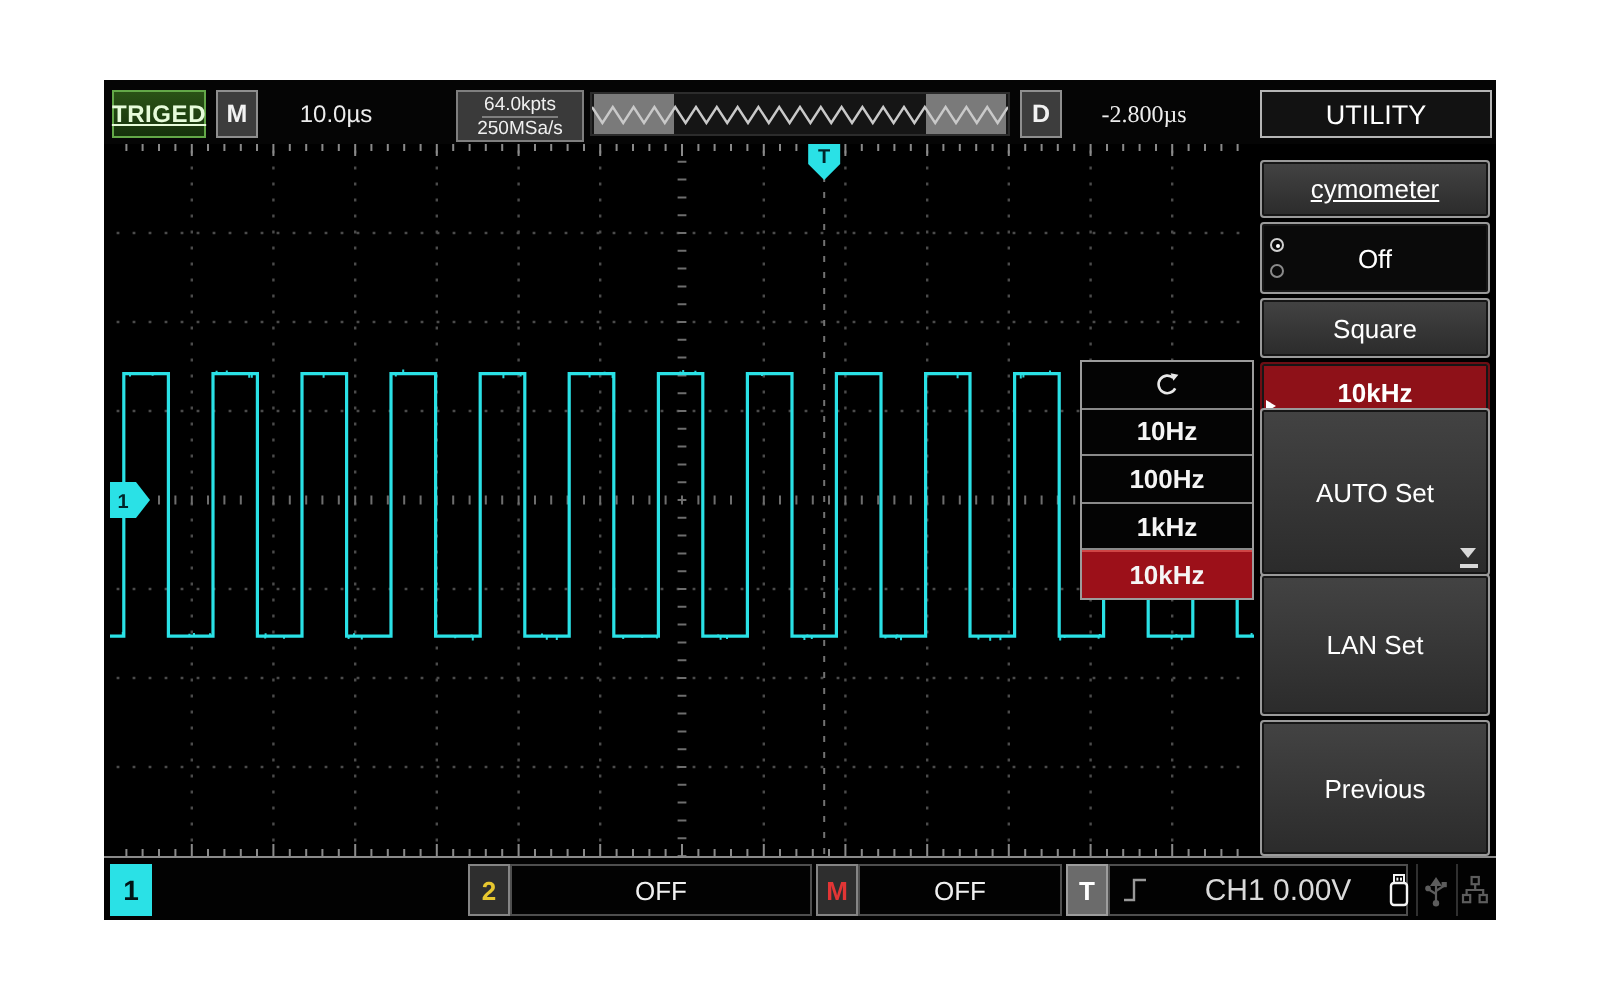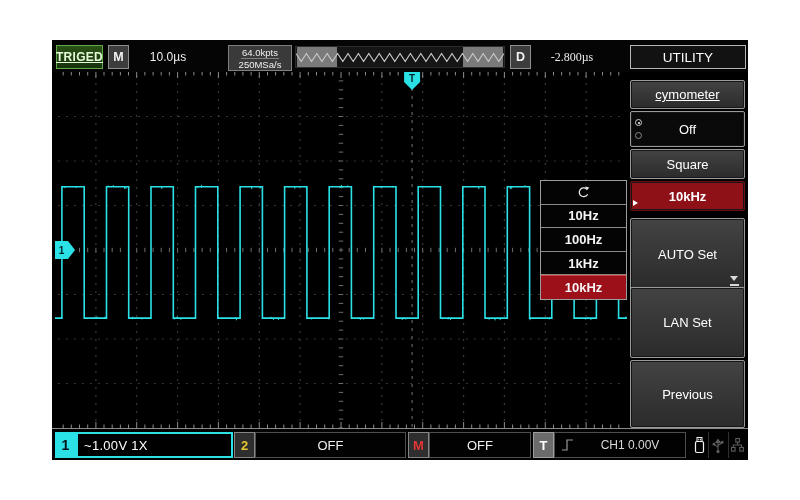--- a/index.html
+++ b/index.html
@@ -41,21 +41,21 @@
 
   
   .sidebar{position:absolute;left:575px;top:32px;width:121px;height:356px;background:#000;}
   .sbtn{position:absolute;left:3px;width:115px;box-sizing:border-box;display:flex;align-items:center;justify-content:center;
         font-size:13px;color:#fff;background:linear-gradient(180deg,#434343,#2b2b2b);
         border:1px solid #9a9a9a;border-radius:2px;box-shadow:inset 0 0 0 1px #161616;}
   #sb-cym{top:8px;height:29px;text-decoration:underline;}
   #sb-off{top:39px;height:36px;background:#0a0a0a;}
   #sb-square{top:77px;height:30px;}
   #sb-freq{top:109px;height:30px;background:#8e1118;border-color:#6d0e14;font-weight:600;}
-  #sb-auto{top:146px;height:72px;align-items:center;}
+  #sb-auto{top:132px;height:84px;align-items:center;}
   #sb-lan{top:215px;height:71px;}
   #sb-prev{top:288px;height:68px;}
   .radio{position:absolute;left:4px;width:7px;height:7px;border-radius:50%;box-sizing:border-box;}
   .radio.sel{top:7px;border:1px solid #d0d0d0;}
   .radio.sel::after{content:'';position:absolute;left:1.5px;top:1.5px;right:1.5px;bottom:1.5px;background:#fff;border-radius:50%;}
   .radio.unsel{bottom:7px;border:1px solid #8a8a8a;}
   .sel-arrow{position:absolute;left:2px;bottom:4px;width:0;height:0;
              border-left:5px solid #fff;border-top:3.5px solid transparent;border-bottom:3.5px solid transparent;}
   .more-icon{position:absolute;right:5px;bottom:3px;width:9px;height:8px;border-bottom:2px solid #d8d8d8;}
   .more-icon::before{content:'';position:absolute;left:0;top:0;width:0;height:0;
@@ -66,21 +66,21 @@
              border-top:1px solid #8a8a8a;box-sizing:border-box;}
   .bb{position:absolute;top:3px;height:26px;box-sizing:border-box;display:flex;align-items:center;justify-content:center;}
   #b1{left:3px;width:21px;background:#2ae1e6;color:#001416;font-weight:bold;font-size:14px;}
   #ch1box{left:24px;width:157px;border:2px solid #2ae1e6;background:#000;color:#fff;font-size:13px;
           justify-content:flex-start;padding-left:6px;letter-spacing:.3px;}
   #b2{left:182px;width:21px;background:#2e2e2e;border:1px solid #858585;color:#e7c72f;font-weight:bold;font-size:13px;}
   #ch2box{left:203px;width:151px;border:1px solid #4e4e4e;color:#f0f0f0;font-size:13px;}
   #bm{left:356px;width:21px;background:#2e2e2e;border:1px solid #858585;color:#e23535;font-weight:bold;font-size:13px;}
   #mathbox{left:377px;width:102px;border:1px solid #4e4e4e;color:#f0f0f0;font-size:13px;}
   #bt{left:481px;width:21px;background:#6b6b6b;border:1px solid #9d9d9d;color:#fff;font-weight:bold;font-size:13px;}
-  #tbox{left:502px;width:132px;border:1px solid #4e4e4e;justify-content:flex-end;padding-left:6px;color:#dadada;font-size:12px;}
+  #tbox{left:502px;width:150px;border:1px solid #4e4e4e;justify-content:flex-end;padding-left:6px;color:#dadada;font-size:15px;}
   #tbox .tlabel{flex:1;text-align:center;}
   #usb{left:638px;width:57px;padding:0;}
   .ucell{flex:1;height:100%;display:flex;align-items:center;justify-content:center;border-left:1px solid #303030;}
   .ucell:first-child{border-left:none;}
 </style>
 </head>
 <body>
 
 <div class="stage">
   <div class="device">
@@ -152,21 +152,20 @@
       <div class="sbtn" id="sb-auto">
         <span>AUTO Set</span>
         <span class="more-icon"></span>
       </div>
       <div class="sbtn" id="sb-lan">LAN Set</div>
       <div class="sbtn" id="sb-prev">Previous</div>
     </div>
 
     <div class="bottombar">
       <div class="bb" id="b1">1</div>
-      <div class="bb" id="ch1box">~1.00V 1X</div>
       <div class="bb" id="b2">2</div>
       <div class="bb" id="ch2box">OFF</div>
       <div class="bb" id="bm">M</div>
       <div class="bb" id="mathbox">OFF</div>
       <div class="bb" id="bt">T</div>
       <div class="bb" id="tbox">
         <svg width="14" height="16" viewBox="0 0 14 16">
           <path d="M1,13 H6 V3 H12" stroke="#999" stroke-width="1.2" fill="none"></path>
         </svg>
         <span class="tlabel">CH1 0.00V</span>

